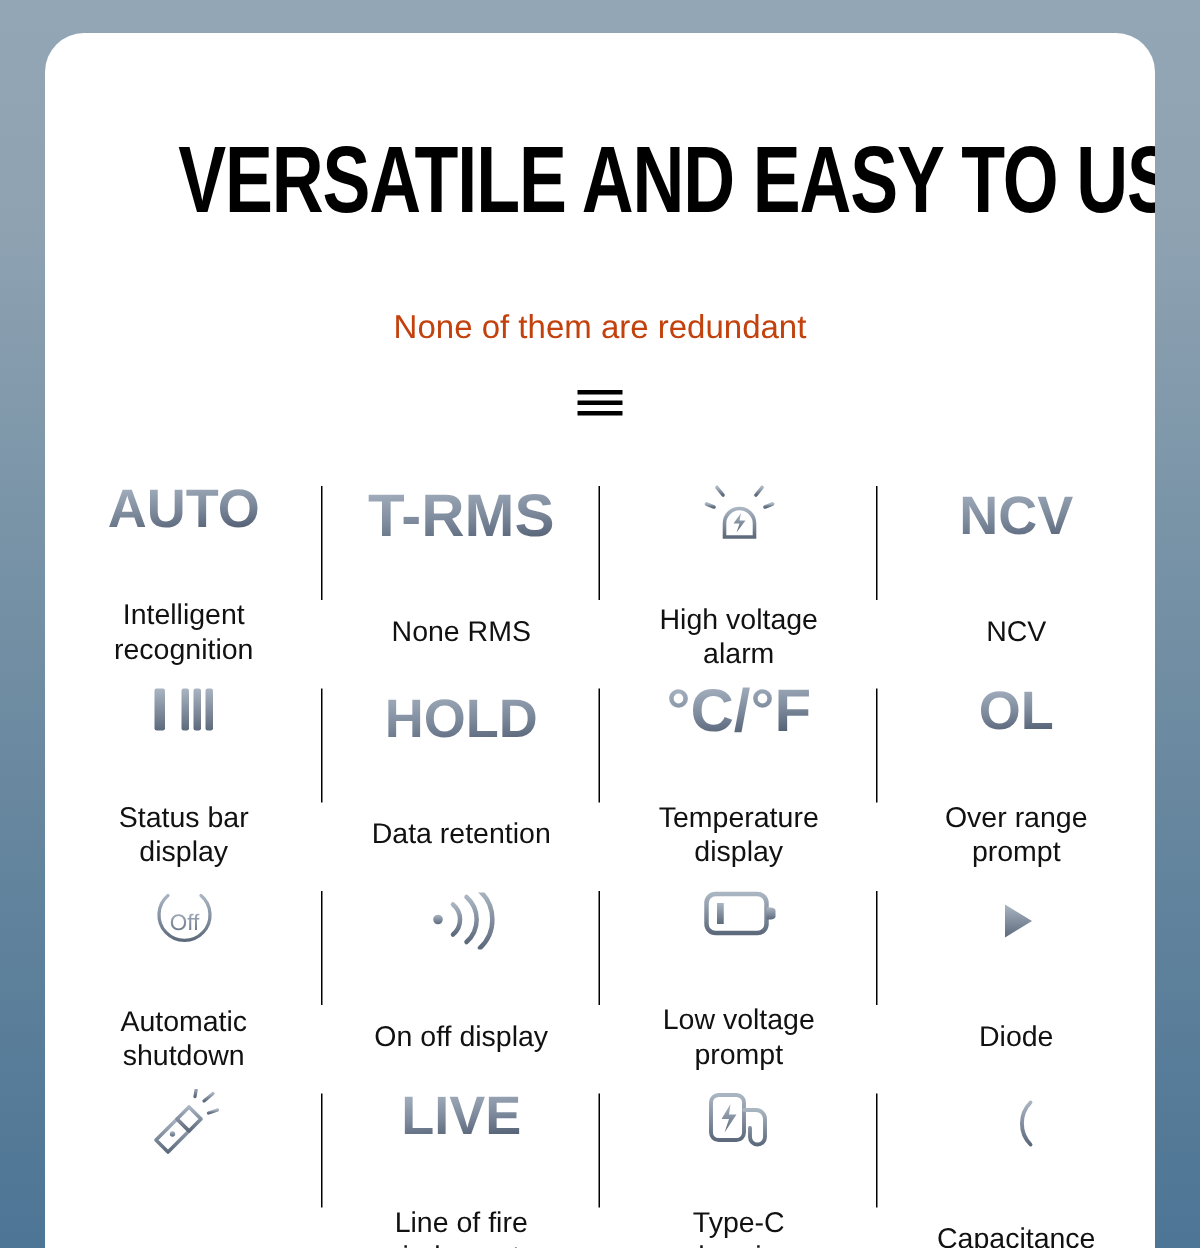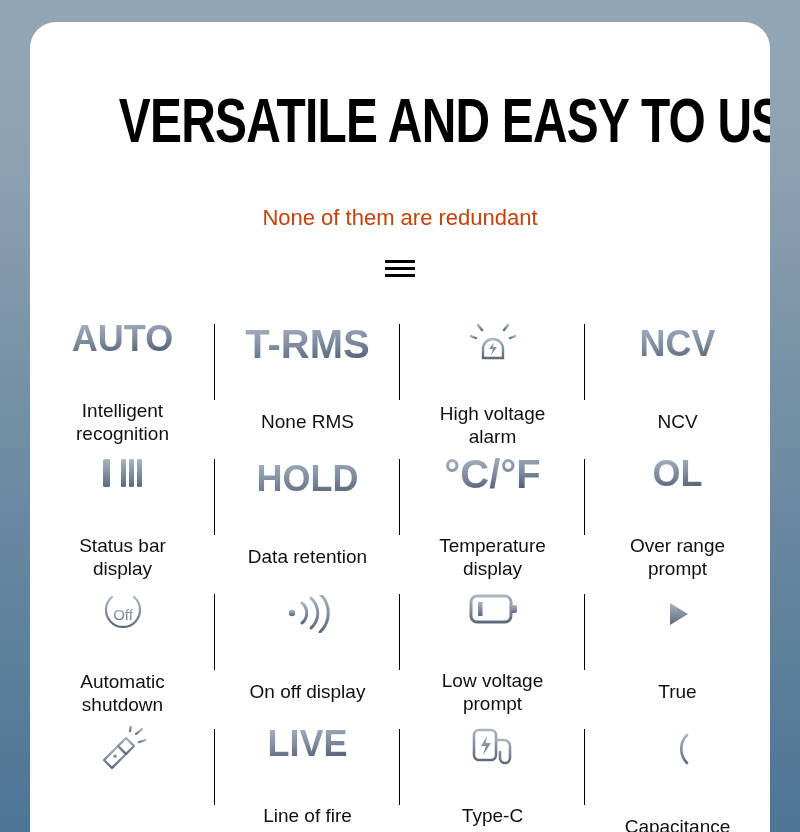--- a/index.html
+++ b/index.html
@@ -232,21 +232,21 @@
                 </linearGradient>
               </defs>
               <g stroke="url(#mg6)" stroke-width="2.6" stroke-linecap="round">
                 <line x1="2" y1="18" x2="16" y2="18"></line>
                 <line x1="34" y1="6" x2="34" y2="30"></line>
                 <line x1="34" y1="18" x2="46" y2="18"></line>
               </g>
               <path d="M16 7 L34 18 L16 29 z" fill="url(#mg6)"></path>
             </svg>
           </div>
-          <div class="label">True</div>
+          <div class="label">Diode</div>
         </div>
         <div class="cell">
           <div class="iconwrap">
             <svg width="50" height="46" viewBox="0 0 50 46">
               <defs>
                 <linearGradient id="mg7" x1="0" y1="0" x2="0" y2="1">
                   <stop offset="0%" stop-color="#aab5c2"></stop>
                   <stop offset="100%" stop-color="#5d6a7c"></stop>
                 </linearGradient>
               </defs>

